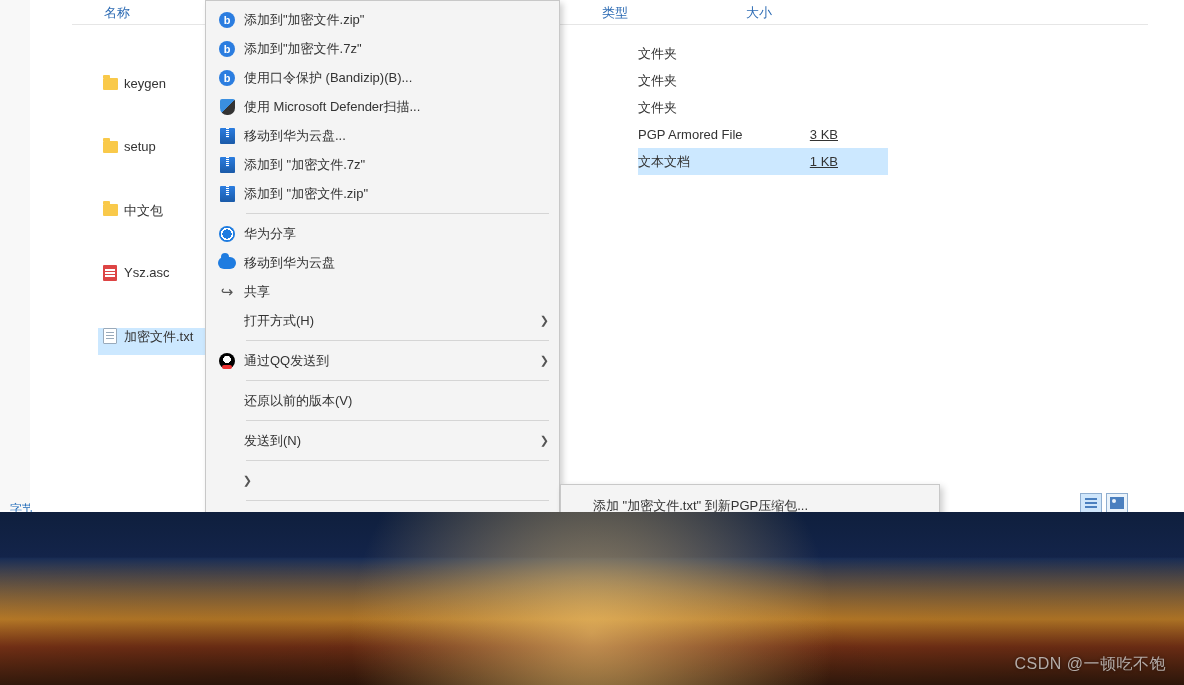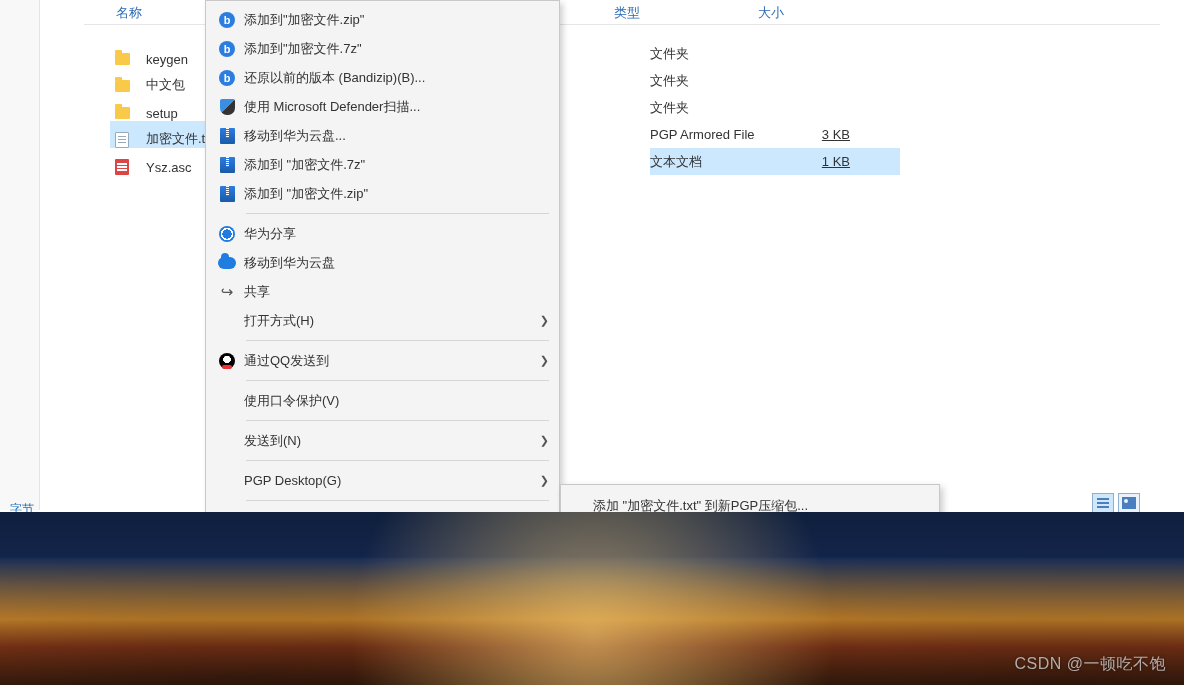--- a/index.html
+++ b/index.html
@@ -4,29 +4,29 @@
 <style>
   * { box-sizing: border-box; margin: 0; padding: 0; }
   html, body { width: 1184px; height: 685px; font-family: "Microsoft YaHei", "Segoe UI", sans-serif; font-size: 13px; color: #333; background: #fff; overflow: hidden; }
   .root { position: relative; width: 1184px; height: 685px; }
   
   
   .left-strip { position: absolute; left: 0; top: 0; width: 40px; height: 510px; background: #f8f8f8; border-right: 1px solid #e4e4e4; }
   .bytes-label { position: absolute; left: 10px; top: 501px; color: #1c68b7; font-size: 12px; }
   
   
-  .explorer { position: absolute; left: 42px; top: 0; width: 1118px; height: 510px; background: #fff; }
+  .explorer { position: absolute; left: 30px; top: 0; width: 1118px; height: 510px; background: #fff; }
   .col-header { position: absolute; top: 0; height: 26px; display: flex; align-items: center; color: #2b6ab3; font-size: 13px; }
   .col-header.name { left: 74px; }
   .col-header.type { left: 572px; }
   .col-header.size { left: 716px; text-align: right; }
   .hdr-line { position: absolute; left: 42px; right: 0; top: 24px; height: 1px; background: #e6e6e6; }
   
   .file-list { position: absolute; left: 68px; top: 40px; width: 130px; }
-  .file-row { display: flex; align-items: flex-end; height: 27px; gap: 16px; padding-left: 4px; }
+  .file-row { display: flex; align-items: flex-start; height: 27px; gap: 6px; padding-left: 4px; margin-top: 36px; }
   .file-row.selected { background: #cce8ff; border-left: 0; }
   .file-row .icon { width: 16px; height: 16px; display: inline-flex; align-items: center; justify-content: center; }
   .folder-ico { width: 15px; height: 12px; background: #f9c94a; border-radius: 1px; position: relative; }
   .folder-ico:before { content:''; position:absolute; top:-3px; left:0; width:7px; height:3px; background:#f9c94a; border-radius:1px 1px 0 0; }
   .asc-ico { width:14px; height:16px; background:#d44; border-radius:1px; position:relative; }
   .asc-ico:after{content:'';position:absolute;left:2px;top:4px;width:10px;height:2px;background:#fff;box-shadow:0 3px 0 #fff,0 6px 0 #fff;}
   .txt-ico { width:14px; height:16px; background:#fff; border:1px solid #9ab; border-radius:1px; position:relative; }
   .txt-ico:after{content:'';position:absolute;left:2px;top:3px;width:8px;height:1px;background:#9ab;box-shadow:0 3px 0 #9ab,0 6px 0 #9ab;}
   .file-label { white-space: nowrap; }
   
@@ -100,39 +100,39 @@
     <div class="file-row">
       <span class="icon">
             <span class="folder-ico"></span>
           </span>
       <span class="file-label">keygen</span>
     </div>
     <div class="file-row">
       <span class="icon">
             <span class="folder-ico"></span>
           </span>
+      <span class="file-label">setup</span>
+    </div>
+    <div class="file-row">
+      <span class="icon">
+            <span class="folder-ico"></span>
+          </span>
       <span class="file-label">中文包</span>
     </div>
     <div class="file-row">
       <span class="icon">
-            <span class="folder-ico"></span>
-          </span>
-      <span class="file-label">setup</span>
+            <span class="asc-ico"></span>
+          </span>
+      <span class="file-label">Ysz.asc</span>
     </div>
     <div class="file-row selected">
       <span class="icon">
             <span class="txt-ico"></span>
           </span>
       <span class="file-label">加密文件.txt</span>
-    </div>
-    <div class="file-row">
-      <span class="icon">
-            <span class="asc-ico"></span>
-          </span>
-      <span class="file-label">Ysz.asc</span>
     </div>
   </div>
 
   <div class="type-list">
     <div class="type-row">
           <span class="t">文件夹</span>
           <span class="s"></span>
         </div>
     <div class="type-row">
           <span class="t">文件夹</span>
@@ -176,21 +176,21 @@
   <div class="mi">
         <span class="slot">
           <span class="ic-circle-b">b</span>
         </span>
         <span class="lbl">添加到"加密文件.7z"</span>
       </div>
   <div class="mi">
         <span class="slot">
           <span class="ic-circle-b">b</span>
         </span>
-        <span class="lbl">还原以前的版本 (Bandizip)(B)...</span>
+        <span class="lbl">使用口令保护 (Bandizip)(B)...</span>
       </div>
   <div class="mi">
         <span class="slot">
           <span class="ic-shield"></span>
         </span>
         <span class="lbl">使用 Microsoft Defender扫描...</span>
       </div>
   <div class="mi">
         <span class="slot">
           <span class="ic-zip"></span>
@@ -237,32 +237,31 @@
   <div class="mi">
         <span class="slot">
           <span class="ic-qq"></span>
         </span>
         <span class="lbl">通过QQ发送到</span>
         <span class="arrow">❯</span>
       </div>
   <div class="sep"></div>
   <div class="mi">
         <span class="slot"></span>
-        <span class="lbl">使用口令保护(V)</span>
+        <span class="lbl">还原以前的版本(V)</span>
       </div>
   <div class="sep"></div>
   <div class="mi">
         <span class="slot"></span>
         <span class="lbl">发送到(N)</span>
         <span class="arrow">❯</span>
       </div>
   <div class="sep"></div>
   <div class="mi">
         <span class="slot"></span>
-        <span class="lbl">PGP Desktop(G)</span>
         <span class="arrow">❯</span>
       </div>
   <div class="sep"></div>
   <div class="mi">
         <span class="slot"></span>
         <span class="lbl">剪切(T)</span>
       </div>
   <div class="mi">
         <span class="slot"></span>
         <span class="lbl">复制(C)</span>

